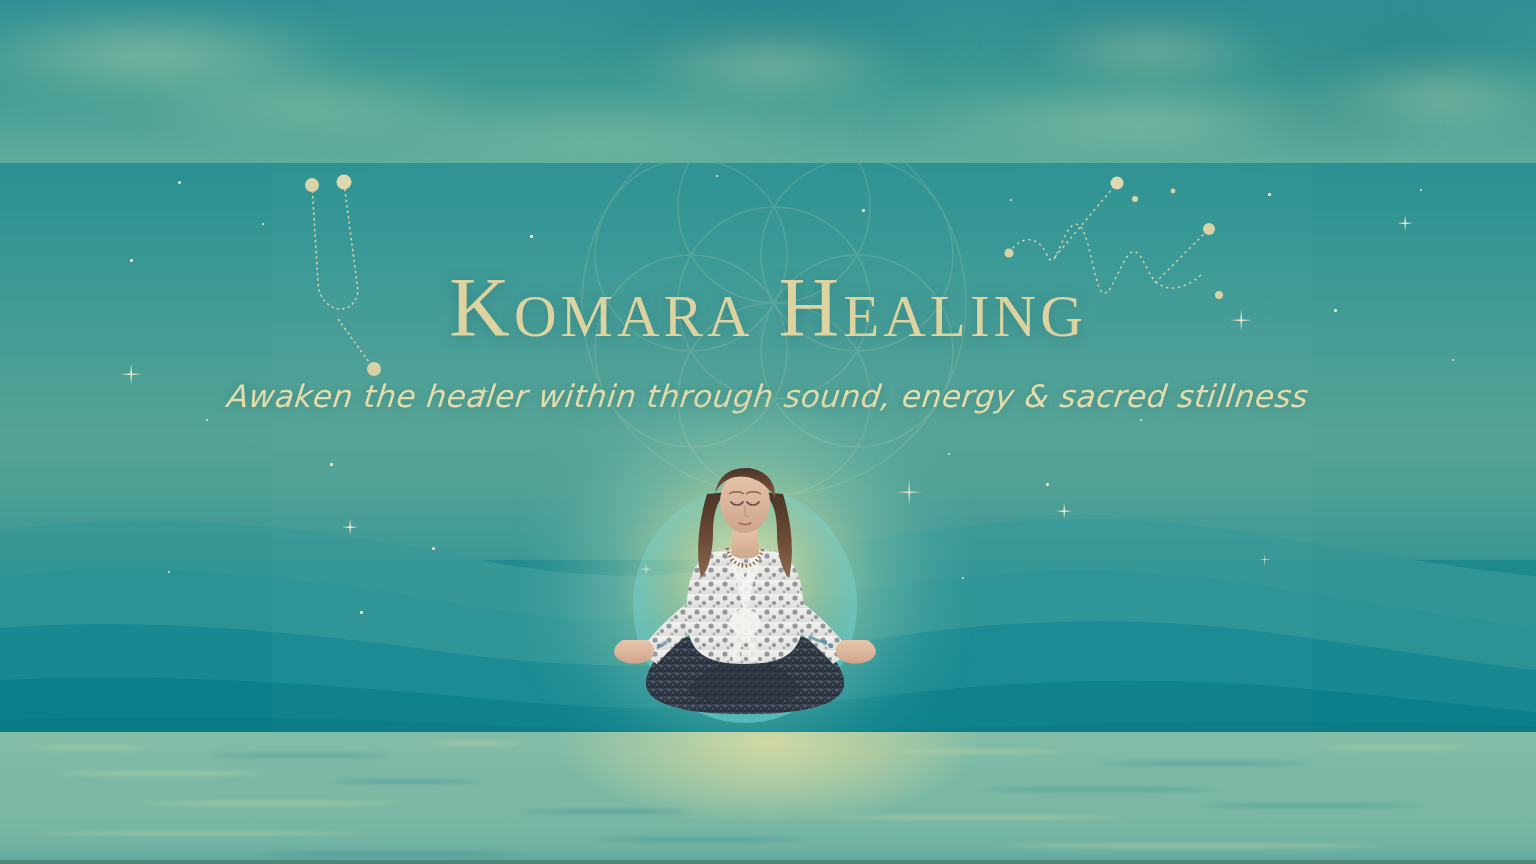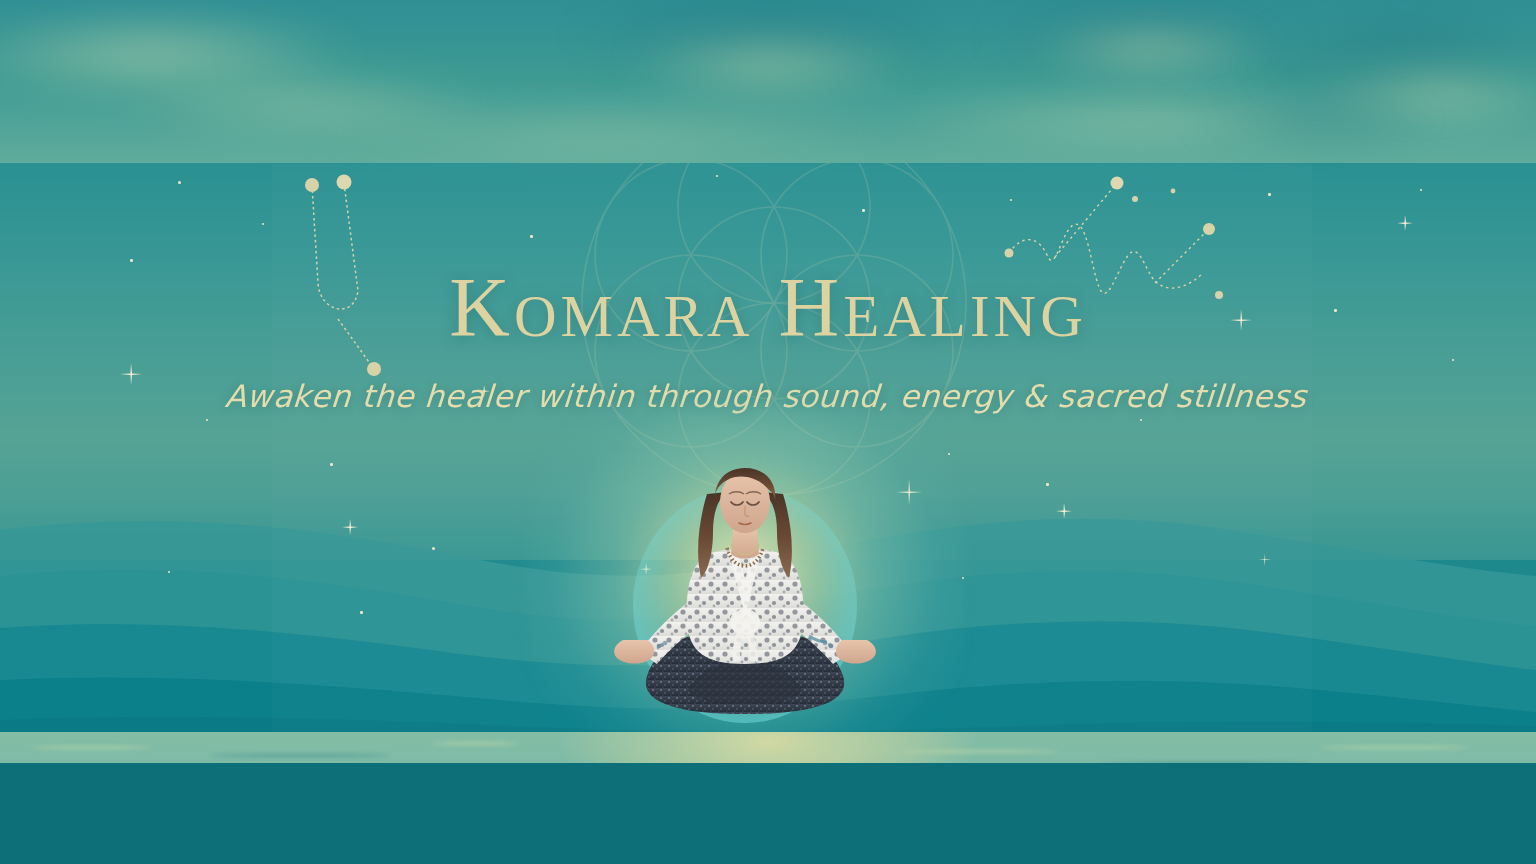--- a/index.html
+++ b/index.html
@@ -1,21 +1,21 @@
 <!DOCTYPE html>
 <html><head>
 <meta charset="utf-8">
 <title>Komara Healing</title>
 <style>
   html,body{margin:0;padding:0;background:#0d6f78;}
   *{box-sizing:border-box;}
 
   #stage{
     position:relative;
-    width:1536px;height:763px;
+    width:1536px;height:864px;
     overflow:hidden;
     font-family:"Liberation Serif", serif;
     background:#3f9a92;
   }
 
   
   .sky{
     position:absolute;left:0;top:0;width:1536px;height:560px;
     background:
       linear-gradient(180deg,

